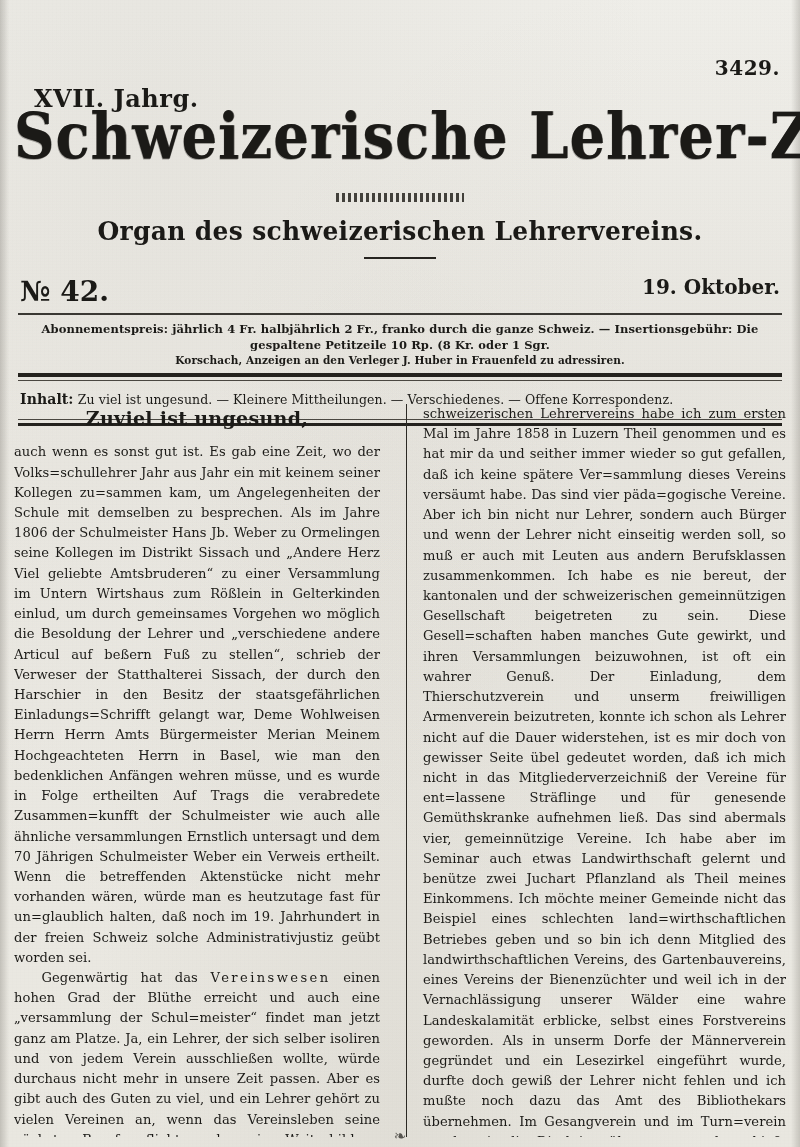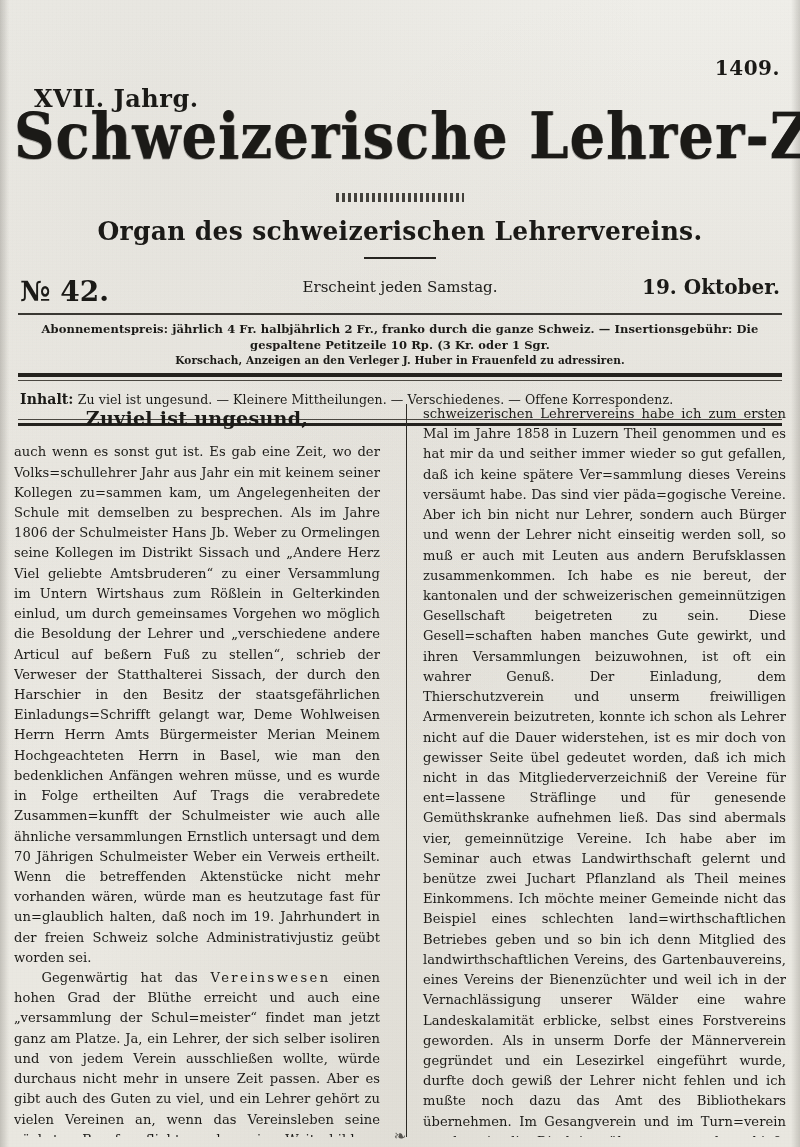--- a/index.html
+++ b/index.html
@@ -203,41 +203,40 @@
 
 <div class="page">
   <div class="grain"></div>
   <div class="edge-left"></div>
   <div class="edge-right"></div>
 
   <div class="masthead">
 
     <div class="yearline">
       <div class="vol">XVII. Jahrg.</div>
-      <div class="year">1409.</div>
+      <div class="year">3429.</div>
     </div>
 
     <div class="title">Schweizerische Lehrer-Zeitung.</div>
 
     <div class="wavy-rule"></div>
 
     <div class="subtitle">Organ des schweizerischen Lehrervereins.</div>
 
     <div class="short-rule"></div>
 
     <div class="issueline">
       <div class="issue-no">№ 42.</div>
-      <div class="issue-freq">Erscheint jeden Samstag.</div>
       <div class="issue-date">19. Oktober.</div>
     </div>
 
     <div class="rule-thin"></div>
 
     <div class="fineprint">
-      <span class="ln bigger">Abonnementspreis: jährlich 4 Fr. halbjährlich 2 Fr., franko durch die ganze Schweiz. — Insertionsgebühr: Die gespaltene Petitzeile 10 Rp. (3 Kr. oder 1 Sgr.</span>
+      <span class="ln bigger">Abonnementspreis: jährlich 4 Fr. halbjährlich 2 Fr., franko durch die ganze Schweiz. — Insertionsgebühr: Die gespaltene Petitzeile 10 Rp. (8 Kr. oder 1 Sgr.</span>
       <span class="ln">Korschach, Anzeigen an den Verleger J. Huber in Frauenfeld zu adressiren.</span>
     </div>
 
     <div class="rule-thick"></div>
     <div class="rule-hair"></div>
 
     <div class="contents">
       <span class="lbl">Inhalt:</span>
       <span>Zu viel ist ungesund. — Kleinere Mittheilungen. — Verschiedenes. — Offene Korrespondenz.</span>
     </div>

